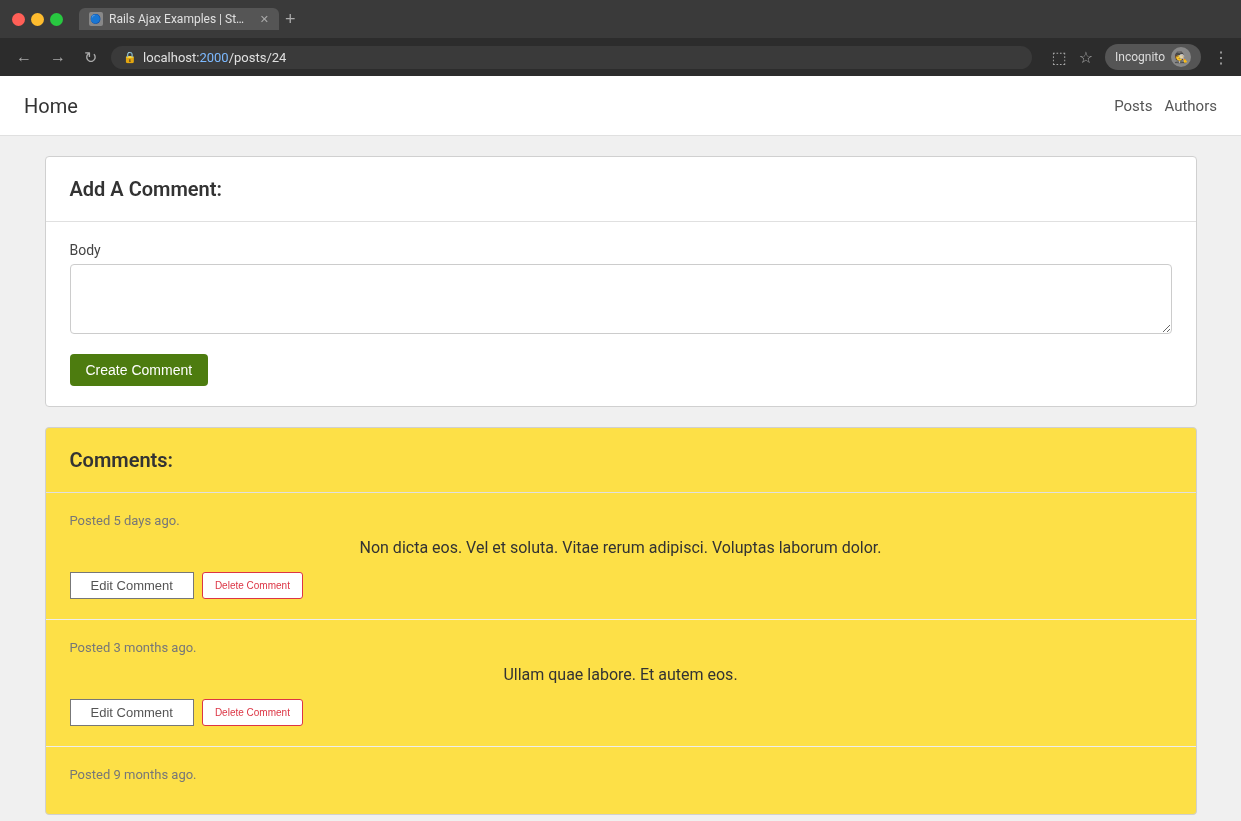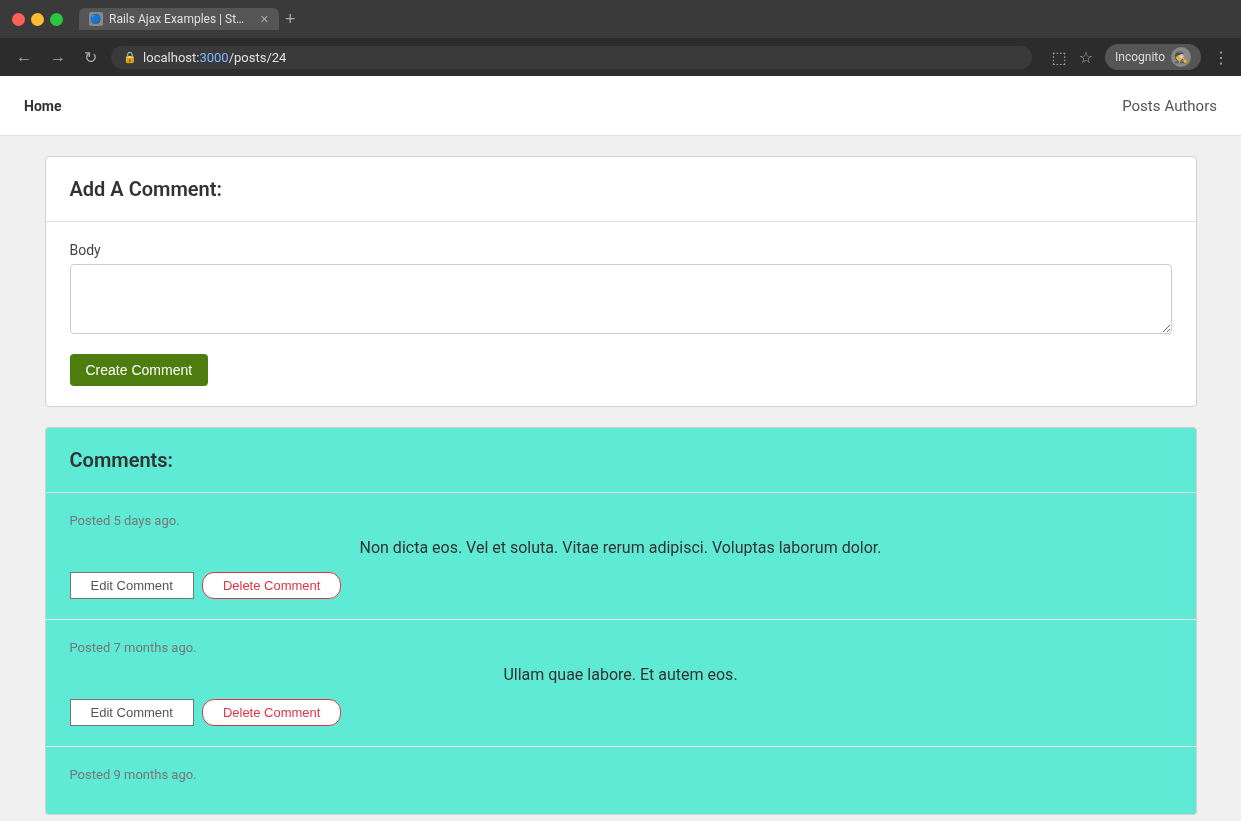--- a/index.html
+++ b/index.html
@@ -67,22 +67,22 @@
       display: flex; align-items: center; justify-content: center; font-size: 11px; color: #fff;
     }
     .more-btn { font-size: 16px; color: #aaa; cursor: pointer; }
 
     
     .page-wrapper { background: #f0f0f0; min-height: calc(821px - 80px); }
     .navbar {
       background: white; padding: 0 24px; height: 60px; display: flex; align-items: center;
       justify-content: space-between; border-bottom: 1px solid #e0e0e0;
     }
-    .nav-brand { font-size: 14px; font-weight: 700; color: #333; text-decoration: none; text-align: right; }
-    .nav-links { display: flex; gap: 4px; }
+    .nav-brand { font-size: 20px; font-weight: 400; color: #333; text-decoration: none; text-align: right; }
+    .nav-links { display: flex; gap: 12px; }
     .nav-link { font-size: 15px; color: #555; text-decoration: none; cursor: pointer; }
 
     .main-content { padding: 20px 24px; max-width: 1200px; margin: 0 auto; }
 
     .card {
       background: white; border-radius: 4px; border: 1px solid #d0d0d0; margin-bottom: 20px;
     }
     .card-header {
       padding: 20px 24px; border-bottom: 1px solid #e0e0e0;
     }
@@ -95,39 +95,39 @@
       width: 100%; border: 1px solid #ccc; border-radius: 4px; padding: 8px 10px;
       font-size: 14px; resize: vertical; min-height: 70px; outline: none;
       font-family: inherit;
     }
 
     .btn-create-comment {
       background: #4d7c0f; color: white; border: none; border-radius: 4px;
       padding: 8px 16px; font-size: 14px; font-weight: 500; cursor: pointer;
     }
 
-    .comments-section { background: #5eead4; border-radius: 4px; border: 1px solid #d0d0d0; }
+    .comments-section { background: #fde047; border-radius: 4px; border: 1px solid #d0d0d0; }
     .comments-header {
       padding: 20px 24px; border-bottom: 1px solid #e0e0e0;
     }
     .comments-title { font-size: 20px; font-weight: 600; color: #333; }
 
     .comment-item { padding: 20px 24px; border-bottom: 1px solid #eee; }
     .comment-item:last-child { border-bottom: none; }
     .comment-meta { font-size: 13px; color: #777; margin-bottom: 8px; }
     .comment-body { font-size: 16px; color: #333; margin-bottom: 12px; line-height: 1.5; text-align: center; }
     .comment-actions { display: flex; gap: 8px; }
 
     .btn-edit {
       border: 1px solid #777; color: #555; background: white;
       border-radius: 0; padding: 5px 20px; font-size: 13px; cursor: pointer;
     }
     .btn-delete {
       border: 1px solid #dc3545; color: #dc3545; background: white;
-      border-radius: 12px; padding: 5px 20px; font-size: 13px; cursor: pointer;
+      border-radius: 3px; padding: 5px 12px; font-size: 10px; cursor: pointer;
     }
   </style>
 </head>
 <body>
 
 <div class="browser-chrome">
   <div class="browser-title-bar">
     <div class="window-controls">
       <button class="wc-btn wc-close"></button>
       <button class="wc-btn wc-min"></button>
@@ -142,21 +142,21 @@
       <button class="tab-new">+</button>
     </div>
   </div>
   <div class="address-bar">
     <button class="nav-btn">←</button>
     <button class="nav-btn">→</button>
     <button class="nav-btn">↻</button>
     <div class="address-input-wrap">
       <span class="lock-icon">🔒</span>
       <span class="address-text">
-        <span>localhost:</span><span style="color:#7cb9ff">3000</span><span>/posts/24</span>
+        <span>localhost:</span><span style="color:#7cb9ff">2000</span><span>/posts/24</span>
       </span>
     </div>
     <div class="toolbar-right">
       <span class="toolbar-icon">⬚</span>
       <span class="toolbar-icon">☆</span>
       <div class="incognito-badge">
         <span class="incognito-text">Incognito</span>
         <div class="incognito-avatar">🕵</div>
       </div>
       <span class="more-btn">⋮</span>
@@ -196,21 +196,21 @@
       <div class="comment-item">
         <div class="comment-meta">Posted 5 days ago.</div>
         <div class="comment-body">Non dicta eos. Vel et soluta. Vitae rerum adipisci. Voluptas laborum dolor.</div>
         <div class="comment-actions">
           <button class="btn-edit">Edit Comment</button>
           <button class="btn-delete">Delete Comment</button>
         </div>
       </div>
 
       <div class="comment-item">
-        <div class="comment-meta">Posted 7 months ago.</div>
+        <div class="comment-meta">Posted 3 months ago.</div>
         <div class="comment-body">Ullam quae labore. Et autem eos.</div>
         <div class="comment-actions">
           <button class="btn-edit">Edit Comment</button>
           <button class="btn-delete">Delete Comment</button>
         </div>
       </div>
 
       <div class="comment-item">
         <div class="comment-meta">Posted 9 months ago.</div>
         <div class="comment-body"></div>

